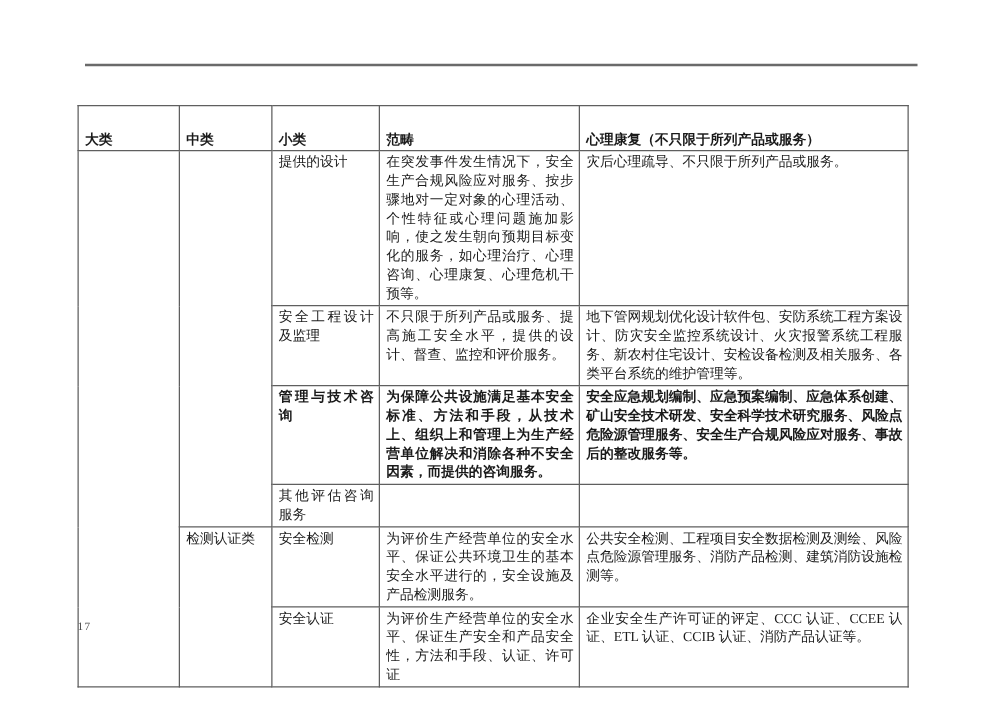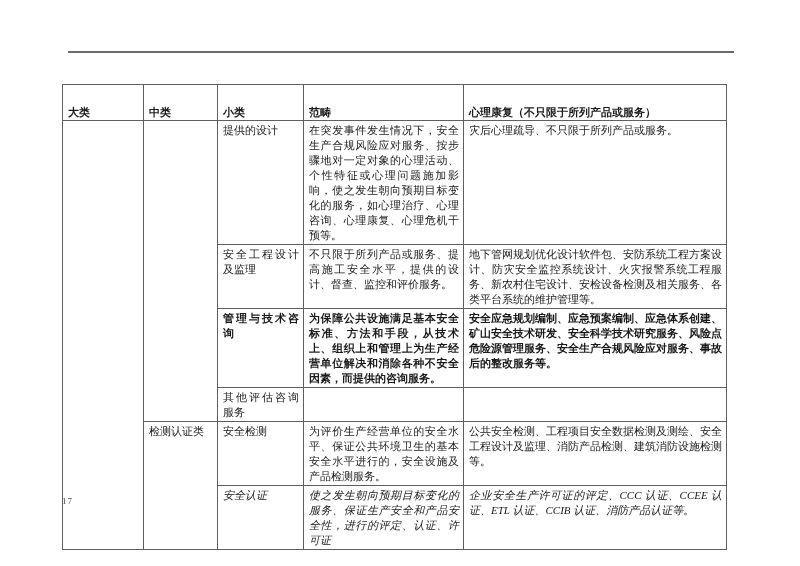--- a/index.html
+++ b/index.html
@@ -39,21 +39,21 @@
     font-size: 11px;
     line-height: 14px;
     padding-top: 20px;
     height: 19px;
   }
   tr.r1 { height: 107px; }
   tr.r2 { height: 58px; padding-left: 21px; }
   tr.r3 { height: 77px; font-weight: bold; }
   tr.r4 { height: 28px; }
   tr.r5 { height: 60px; }
-  tr.r6 { height: 45px; font-style: italic; }
+  tr.r6 { height: 45px; }
   .page-number {
     position: absolute;
     left: 62px; top: 496px;
     width: 664px;
     text-align: left;
     font-size: 9px;
     color: #4a4a4a;
     letter-spacing: 1px;
   }
 </style>
@@ -101,25 +101,25 @@
       </tr>
       <tr class="r4">
         <td>其他评估咨询服务</td>
         <td></td>
         <td></td>
       </tr>
       <tr class="r5">
         <td rowspan="2">检测认证类</td>
         <td>安全检测</td>
         <td>为评价生产经营单位的安全水平、保证公共环境卫生的基本安全水平进行的，安全设施及产品检测服务。</td>
-        <td>公共安全检测、工程项目安全数据检测及测绘、安全工程设计及监理、消防产品检测、建筑消防设施检测等。</td>
+        <td>公共安全检测、工程项目安全数据检测及测绘、风险点危险源管理服务、消防产品检测、建筑消防设施检测等。</td>
       </tr>
       <tr class="r6">
         <td>安全认证</td>
-        <td>使之发生朝向预期目标变化的服务、保证生产安全和产品安全性，进行的评定、认证、许可证</td>
+        <td>为评价生产经营单位的安全水平、保证生产安全和产品安全性，方法和手段、认证、许可证</td>
         <td>企业安全生产许可证的评定、CCC 认证、CCEE 认证、ETL 认证、CCIB 认证、消防产品认证等。</td>
       </tr>
     </tbody>
   </table>
 
   <div class="page-number">17</div>
 
 </div>
 
 </body></html>

